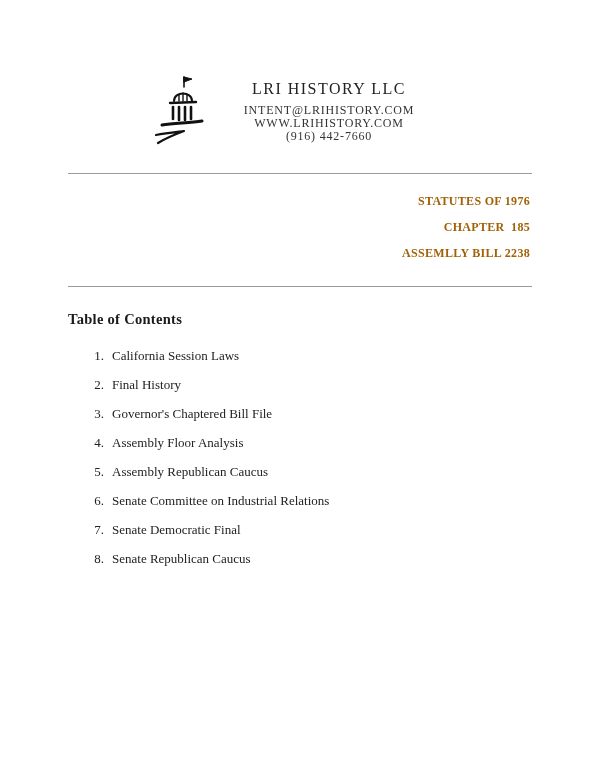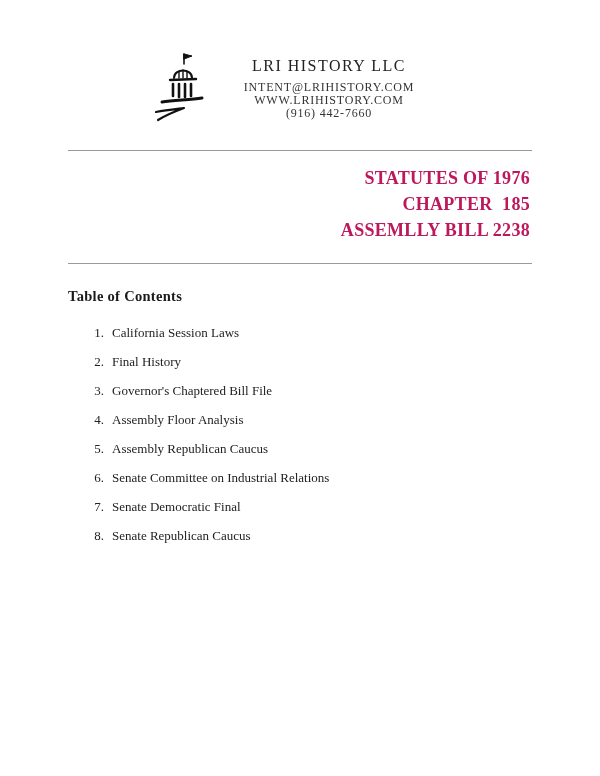--- a/index.html
+++ b/index.html
@@ -13,21 +13,21 @@
     overflow: hidden;
   }
   .page {
     width: 600px;
     height: 776px;
     background: #ffffff;
   }
   .content {
     margin: 0 auto;
     width: 464px;
-    padding-top: 48px;
+    padding-top: 71px;
   }
 
   
   .header {
     display: flex;
     align-items: center;
     justify-content: center;
     gap: 28px;
     padding-right: 40px;
   }
@@ -64,24 +64,24 @@
   .divider-bottom { margin-top: 20px; }
 
   
   .doc-id {
     text-align: right;
     padding-top: 14px;
     padding-right: 2px;
   }
   .doc-id-line {
     font-weight: bold;
-    font-size: 18px;
+    font-size: 12px;
     line-height: 26px;
     letter-spacing: 0.3px;
-    color: #be185d;
+    color: #a16207;
     white-space: pre;
   }
 
   
   .toc-title {
     font-weight: bold;
     font-size: 14.5px;
     letter-spacing: 0.3px;
     margin-top: 24px;
     color: #1a1a1a;

